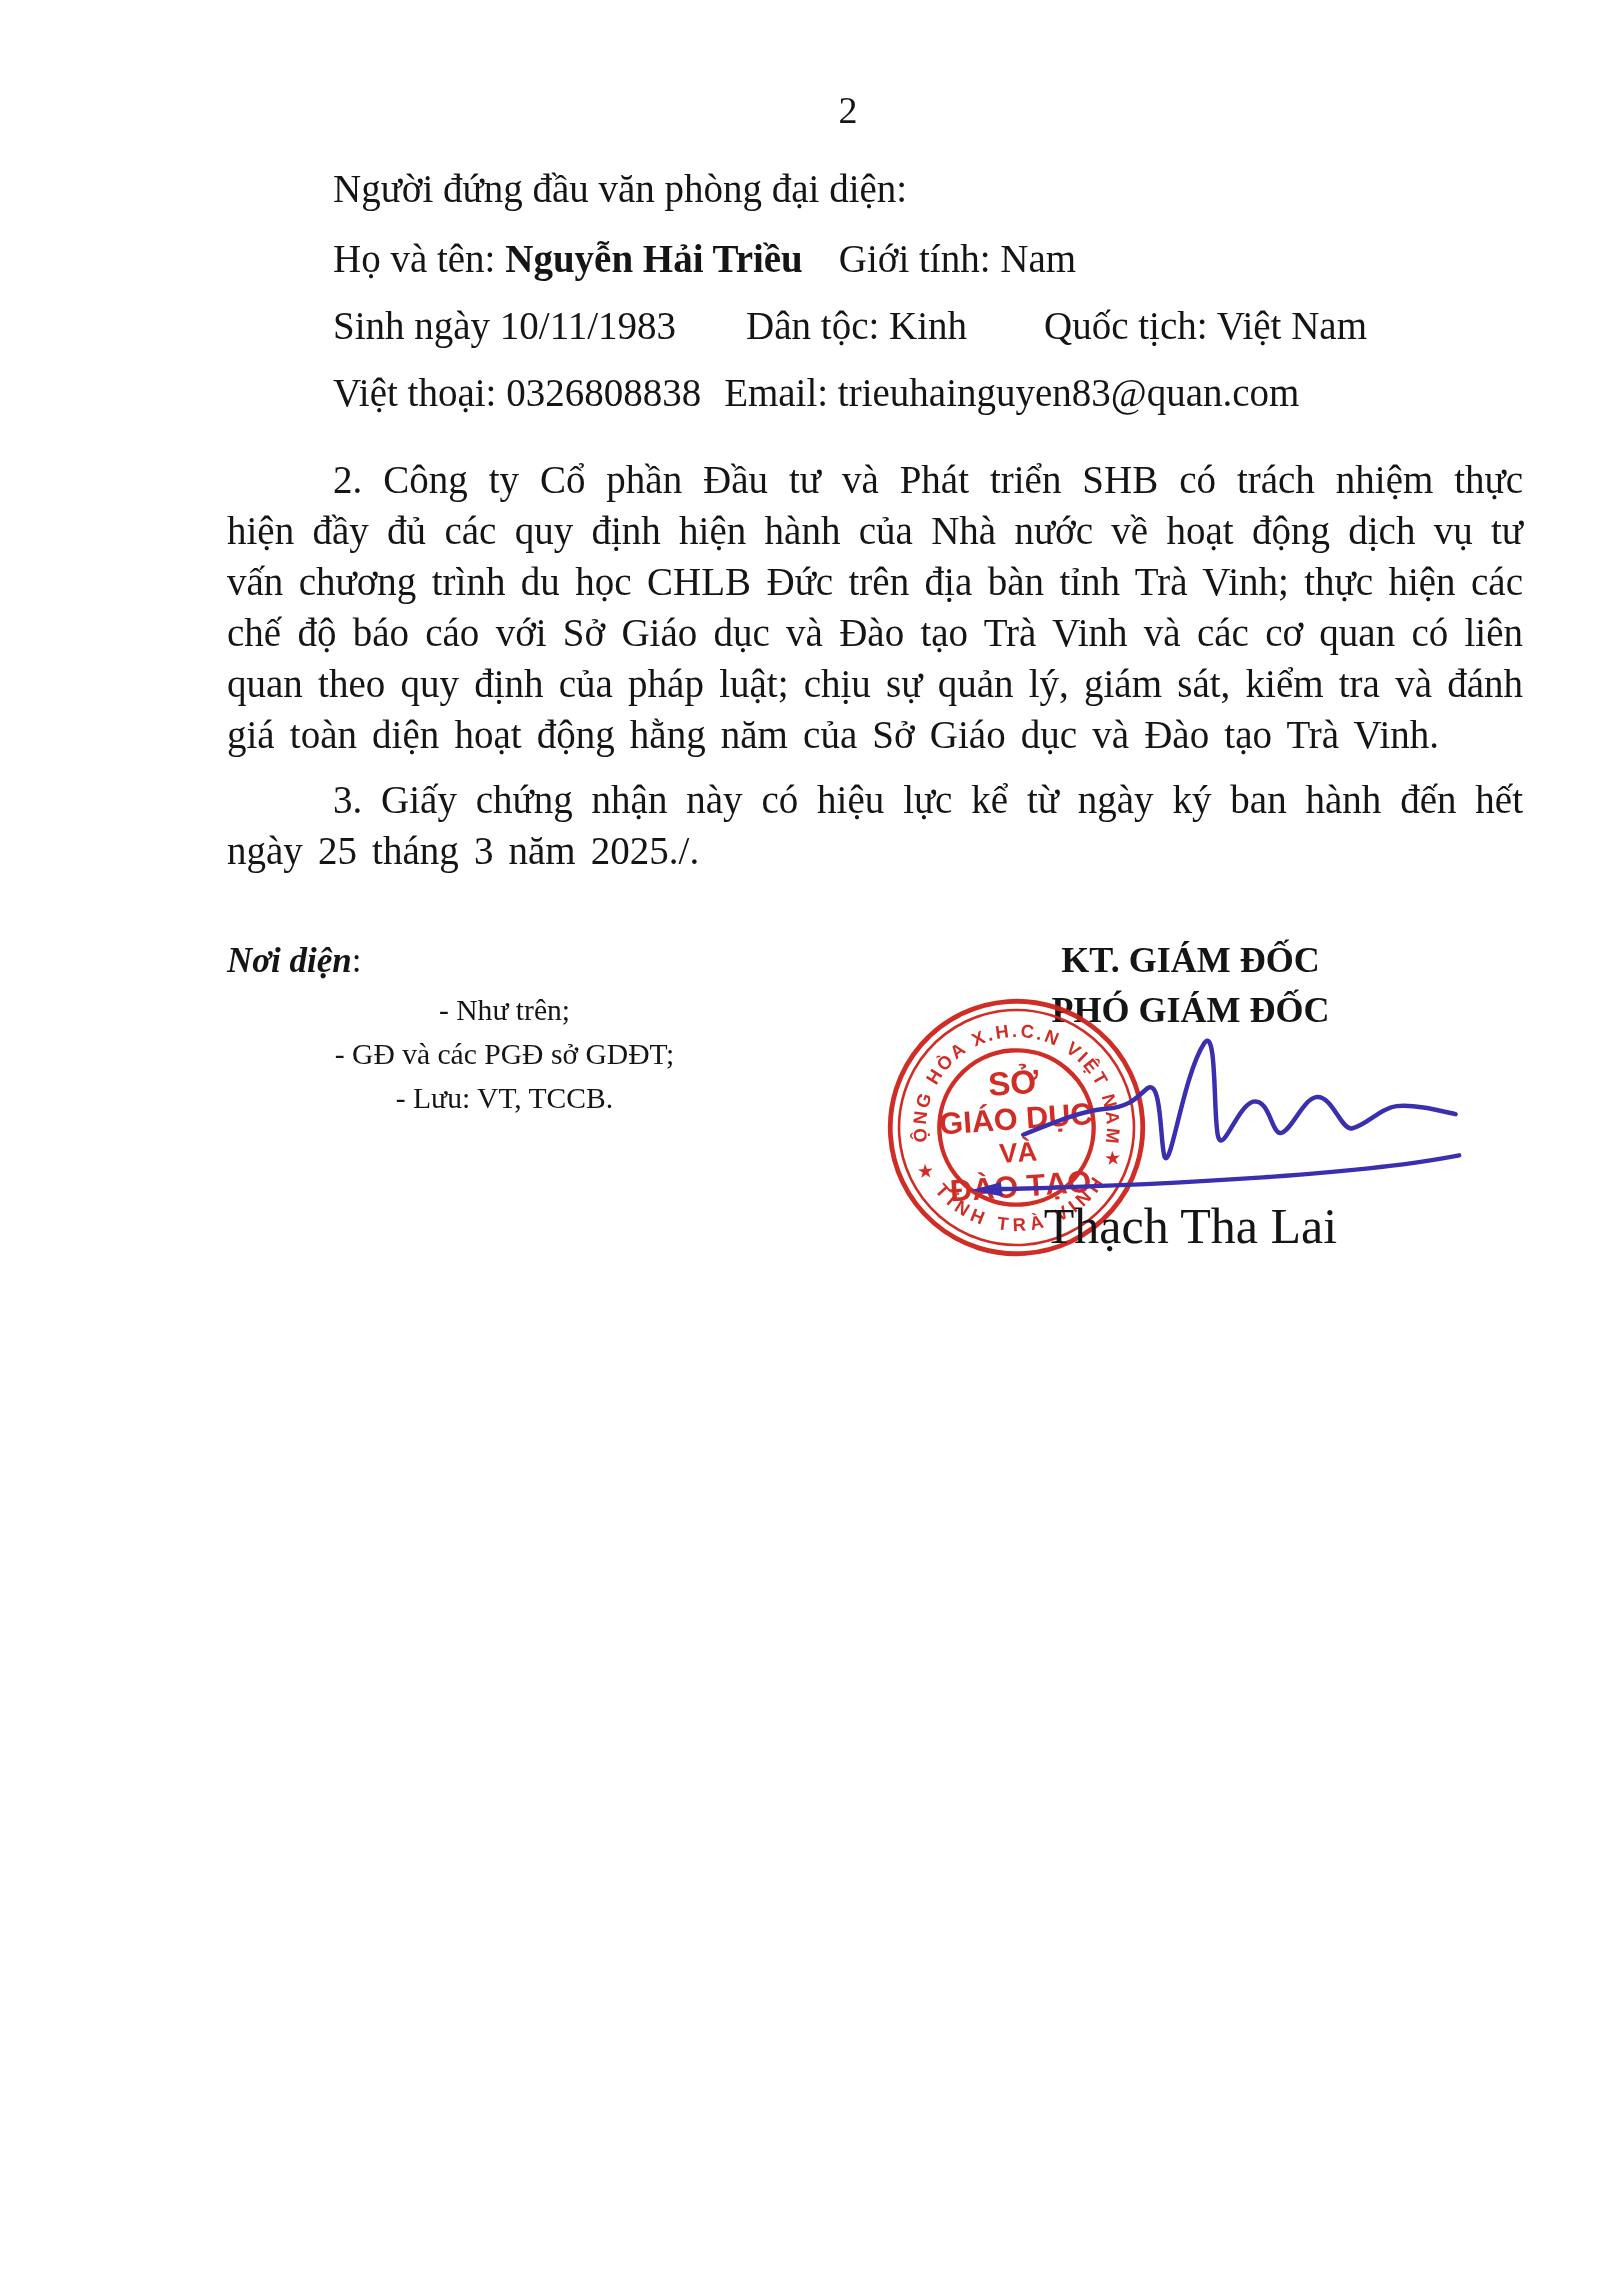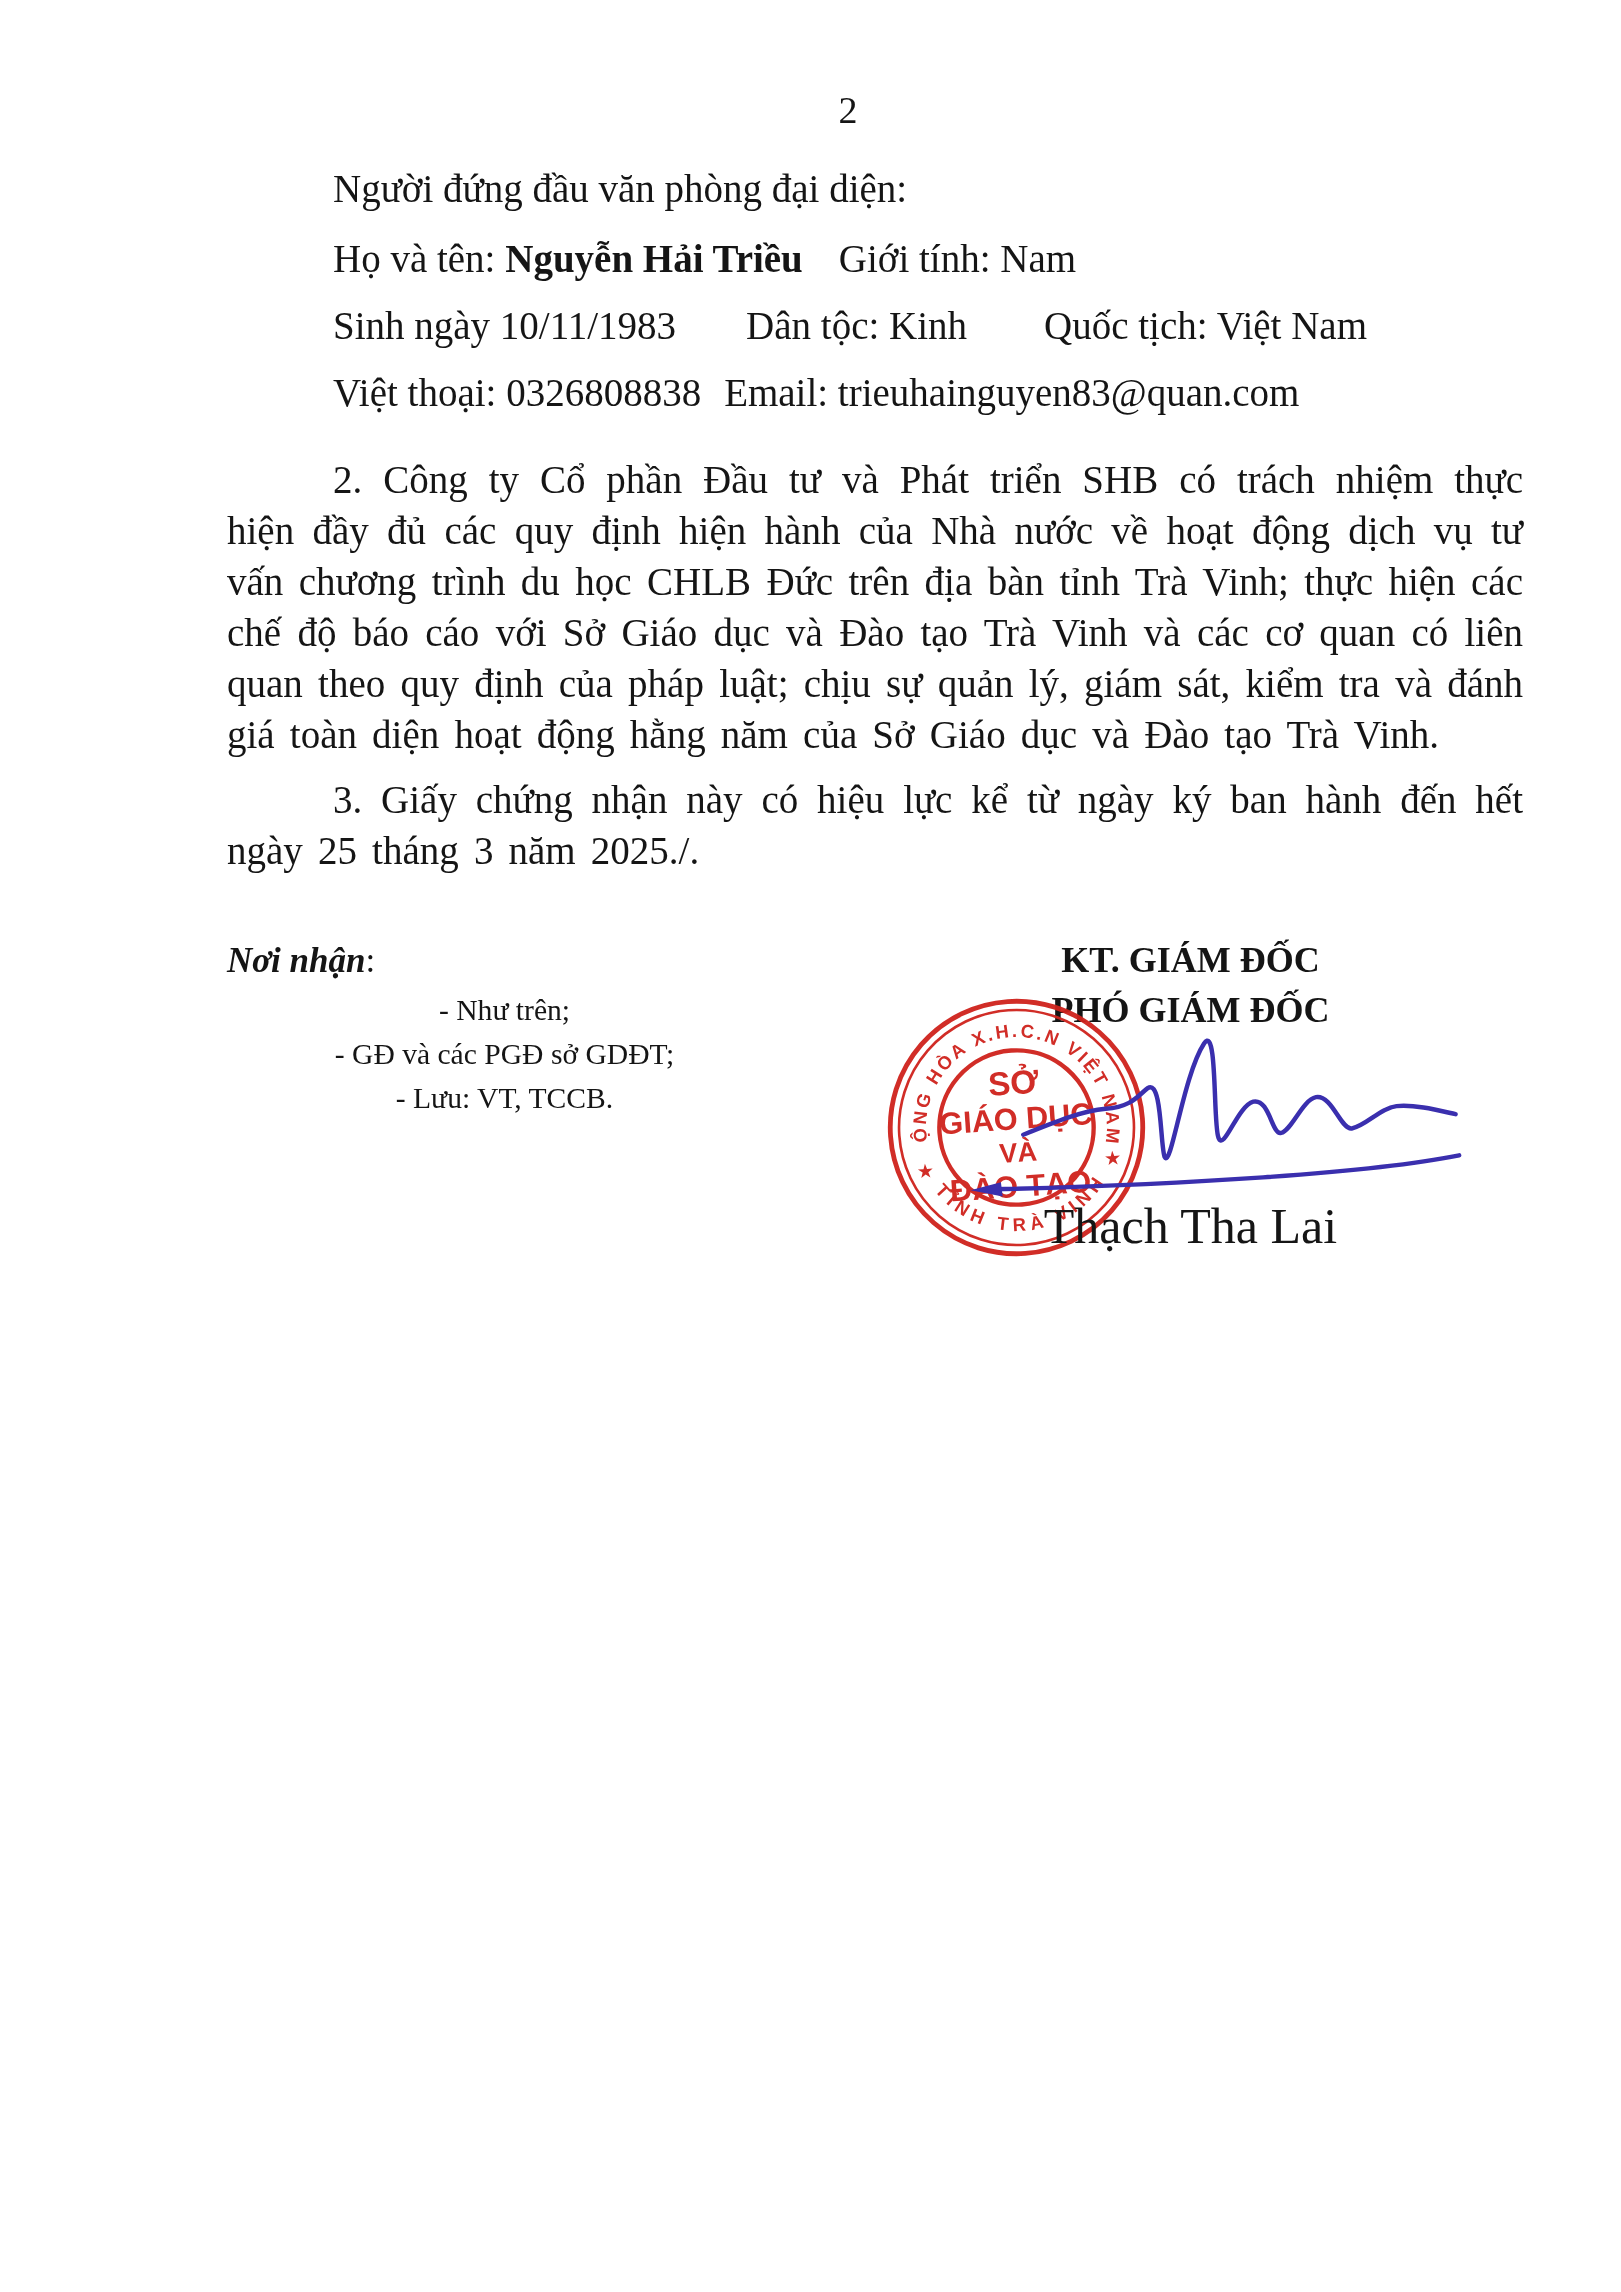--- a/index.html
+++ b/index.html
@@ -91,21 +91,21 @@
 
     <div class="info-line">
       <span>Việt thoại: </span><span class="i">0326808838</span><span class="gap-s"></span><span>Email: </span><span class="i">trieuhainguyen83@quan.com</span>
     </div>
 
     <p class="para para2">2. Công ty Cổ phần Đầu tư và Phát triển SHB có trách nhiệm thực hiện đầy đủ các quy định hiện hành của Nhà nước về hoạt động dịch vụ tư vấn chương trình du học CHLB Đức trên địa bàn tỉnh Trà Vinh; thực hiện các chế độ báo cáo với Sở Giáo dục và Đào tạo Trà Vinh và các cơ quan có liên quan theo quy định của pháp luật; chịu sự quản lý, giám sát, kiểm tra và đánh giá toàn diện hoạt động hằng năm của Sở Giáo dục và Đào tạo Trà Vinh.</p>
     <p class="para para3">3. Giấy chứng nhận này có hiệu lực kể từ ngày ký ban hành đến hết ngày 25 tháng 3 năm 2025./.</p>
   </div>
 
   <div class="recipients">
-    <div class="recipients-heading"><span class="bi">Nơi nhận</span><span>:</span></div>
+    <div class="recipients-heading"><span class="bi">Nơi diện</span><span>:</span></div>
     <div class="recipients-items">
       <div>- Như trên;</div>
       <div>- GĐ và các PGĐ sở GDĐT;</div>
       <div>- Lưu: VT, TCCB.</div>
     </div>
   </div>
 
   <div class="sign-block">
     <div>KT. GIÁM ĐỐC</div>
     <div>PHÓ GIÁM ĐỐC</div>

